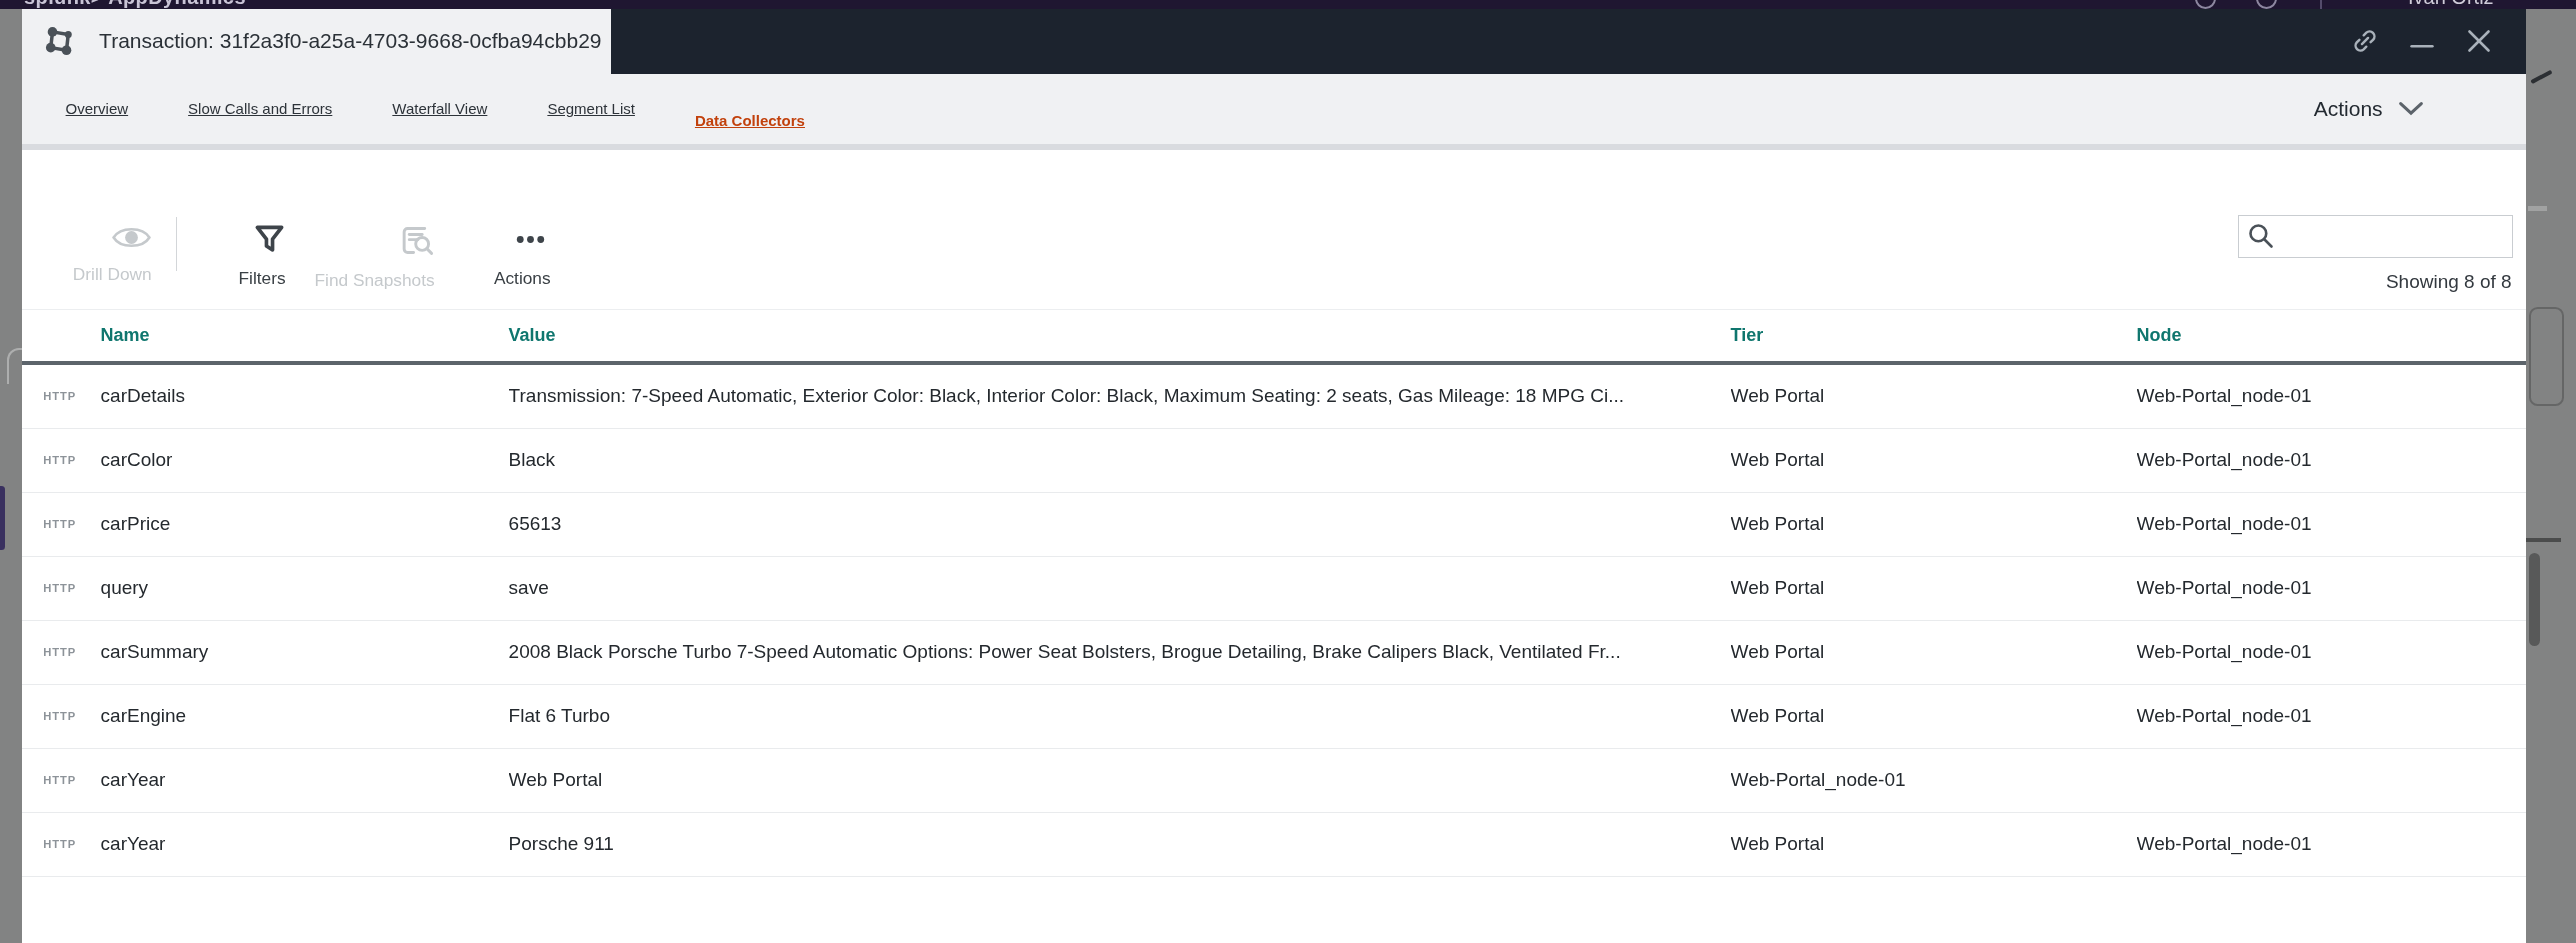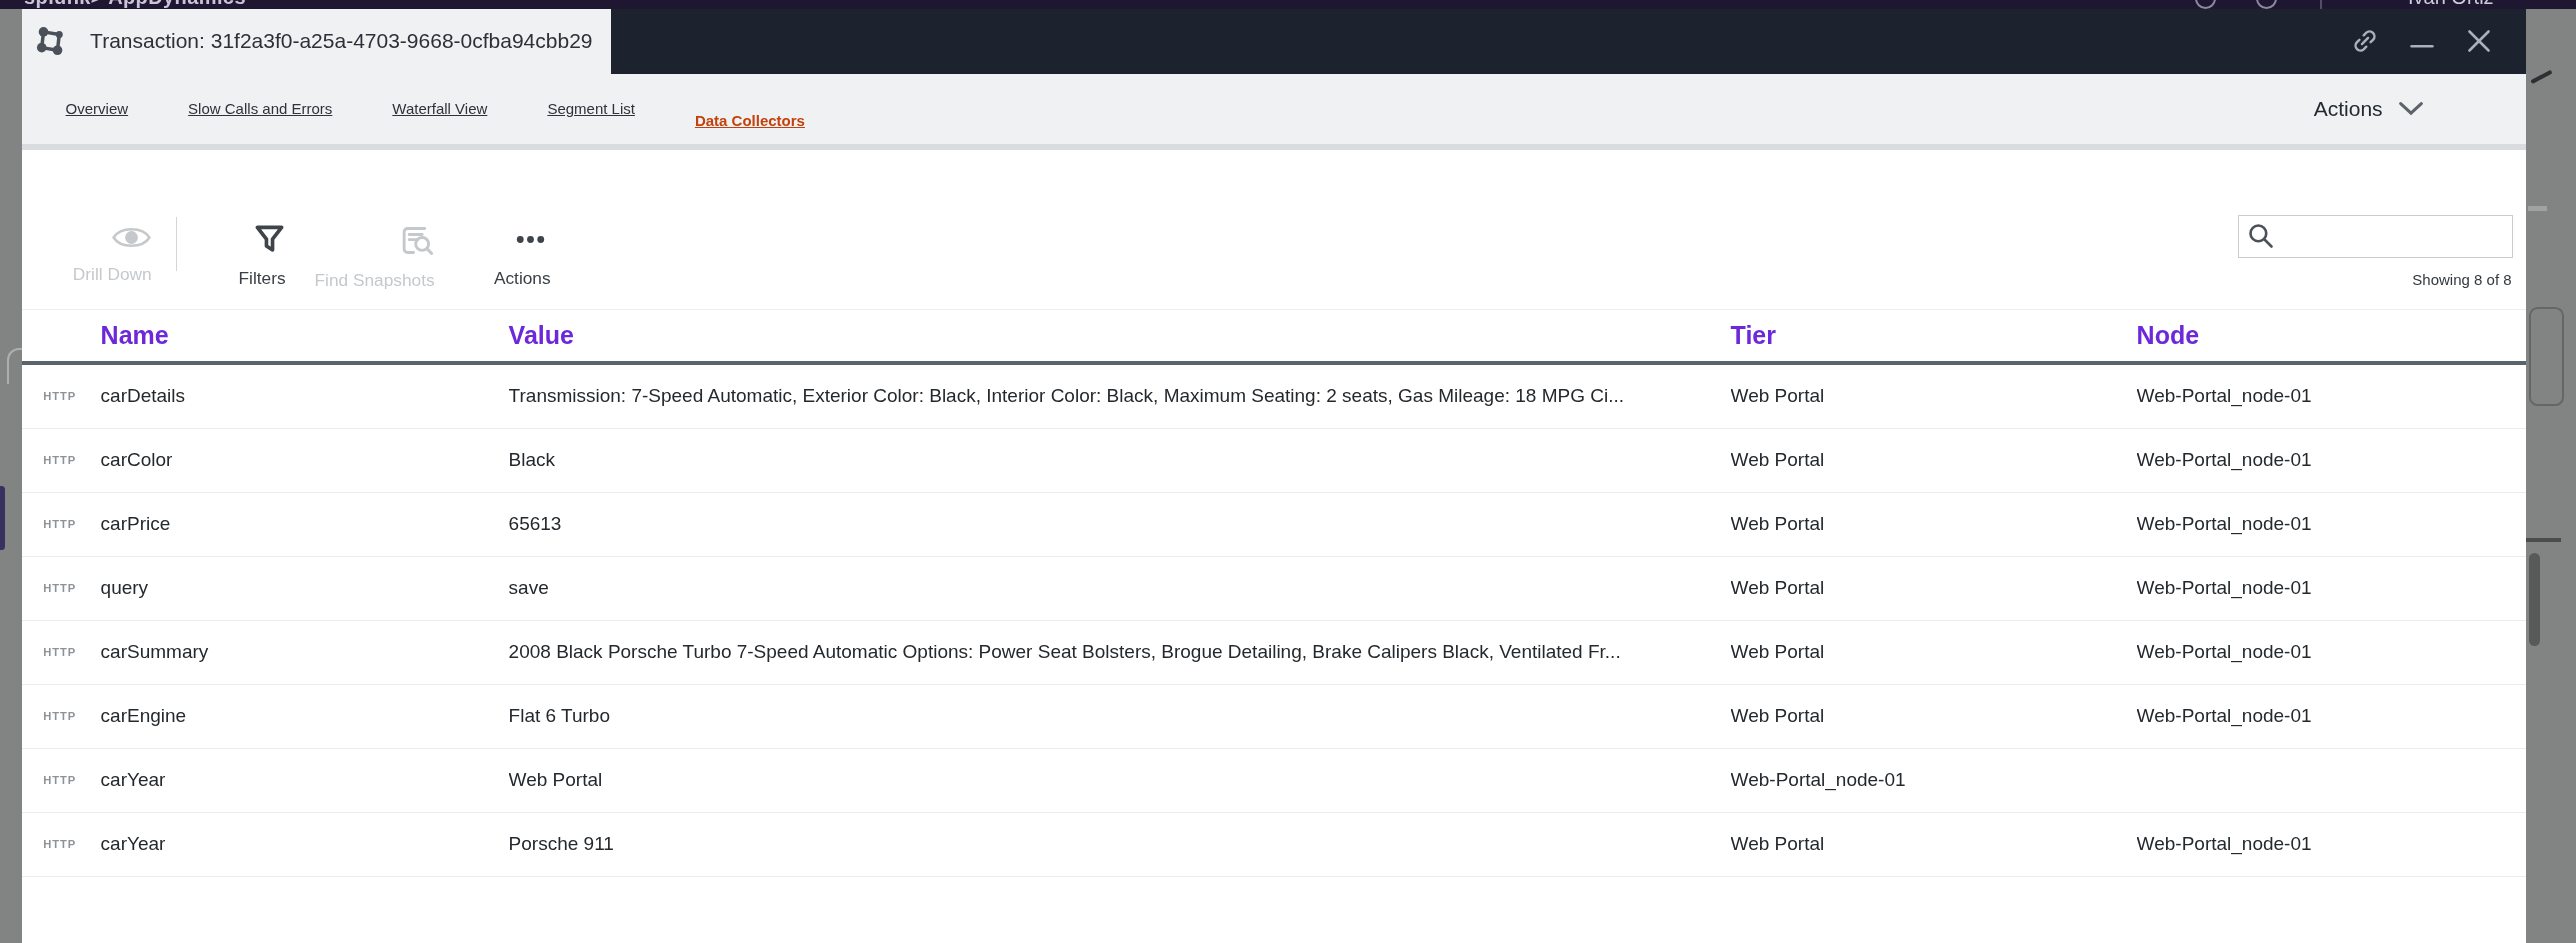--- a/index.html
+++ b/index.html
@@ -34,21 +34,21 @@
                border:2.6px solid rgba(0,0,0,.22); border-radius:8.6px; }
   .frag-line { position:absolute; left:0; top:529px; width:35px; height:4.3px; background:rgba(0,0,0,.42); }
   .frag-pill-right { position:absolute; left:2.6px; top:544px; width:11.2px; height:93px;
                      background:rgba(0,0,0,.32); border-radius:6px; }
 
   
   .modal { position:absolute; left:21.6px; top:8.6px; width:2504px; height:935px; z-index:6; }
 
   .titlebar { position:absolute; left:0; top:0; width:100%; height:65px; background:#1c232e; }
   .title-tab { position:absolute; left:0; top:0; width:589px; height:65px; background:#f0f1f3;
-               display:flex; align-items:center; padding-left:11px; gap:22.5px; cursor:default; }
+               display:flex; align-items:center; padding-left:20px; gap:22.5px; cursor:default; }
   .title-tab span { font-size:21px; color:#2b3137; white-space:nowrap; }
   .win-controls { position:absolute; right:0; top:0; height:65px; display:flex; align-items:center;
                   gap:29px; padding-right:33px; }
   .win-controls .wicon { width:28px; height:28px; display:flex; align-items:center; justify-content:center;
                          cursor:pointer; }
 
   .tabbar { position:absolute; left:0; top:65px; width:100%; height:76px; background:#f0f1f3; }
   .tabbar .rule { position:absolute; left:0; bottom:0; width:100%; height:6px; background:#d9dbdf; }
   .tabs { position:absolute; left:44px; top:0; height:76px; display:flex; gap:60px; }
   .tab { position:relative; height:70px; display:flex; align-items:center; font-size:15px;
@@ -71,27 +71,27 @@
   .t-drill { left:26px;  top:73px; width:104px; }
   .t-filters { left:173px; top:73px; width:91px; }
   .t-snap { left:275px; top:73px; width:138px; }
   .t-actions { left:425px; top:73px; width:104px; }
   .tool-div { position:absolute; left:154px; top:67px; width:1.7px; height:54px; background:#d3d6d9; }
 
   .searchbox { position:absolute; left:2216px; top:65px; width:275px; height:43px; background:#fff;
                border:1.7px solid #c9cdd1; display:flex; align-items:center; padding:0 8.6px; gap:7px; }
   .searchbox input { border:none; outline:none; flex:1; font-size:18px; color:#25282d; min-width:0;
                      font-family:"Liberation Sans", sans-serif; background:transparent; }
-  .showing { position:absolute; right:14px; top:121px; font-size:15px; color:#33393f; }
+  .showing { position:absolute; right:14px; top:121px; font-size:19px; color:#33393f; }
 
   
   .dtable { position:absolute; left:0; top:159px; right:0; bottom:0; border-top:1.7px solid #eceef0; }
   .thead { display:grid; grid-template-columns:79px 408px 1222px 406px 1fr; height:55px;
            align-items:center; border-bottom:4.3px solid #5c646b; }
-  .thead .hcell { font-size:25px; font-weight:bold; color:#6d28d9; }
+  .thead .hcell { font-size:18px; font-weight:bold; color:#0f766e; }
   .trow { display:grid; grid-template-columns:79px 408px 1222px 406px 1fr; height:64px;
           align-items:center; border-bottom:1.7px solid #e9ebed; background:#fff; cursor:pointer; }
   .cell { font-size:19px; color:#24292e; white-space:nowrap; overflow:hidden; }
   .cell.http { padding-left:21.6px; font-size:11.2px; font-weight:bold; letter-spacing:0.9px; color:#8d9399; }
   .cell.value { padding-right:17.3px; }
   svg { display:block; }
 </style>
 </head>
 <body>
 

